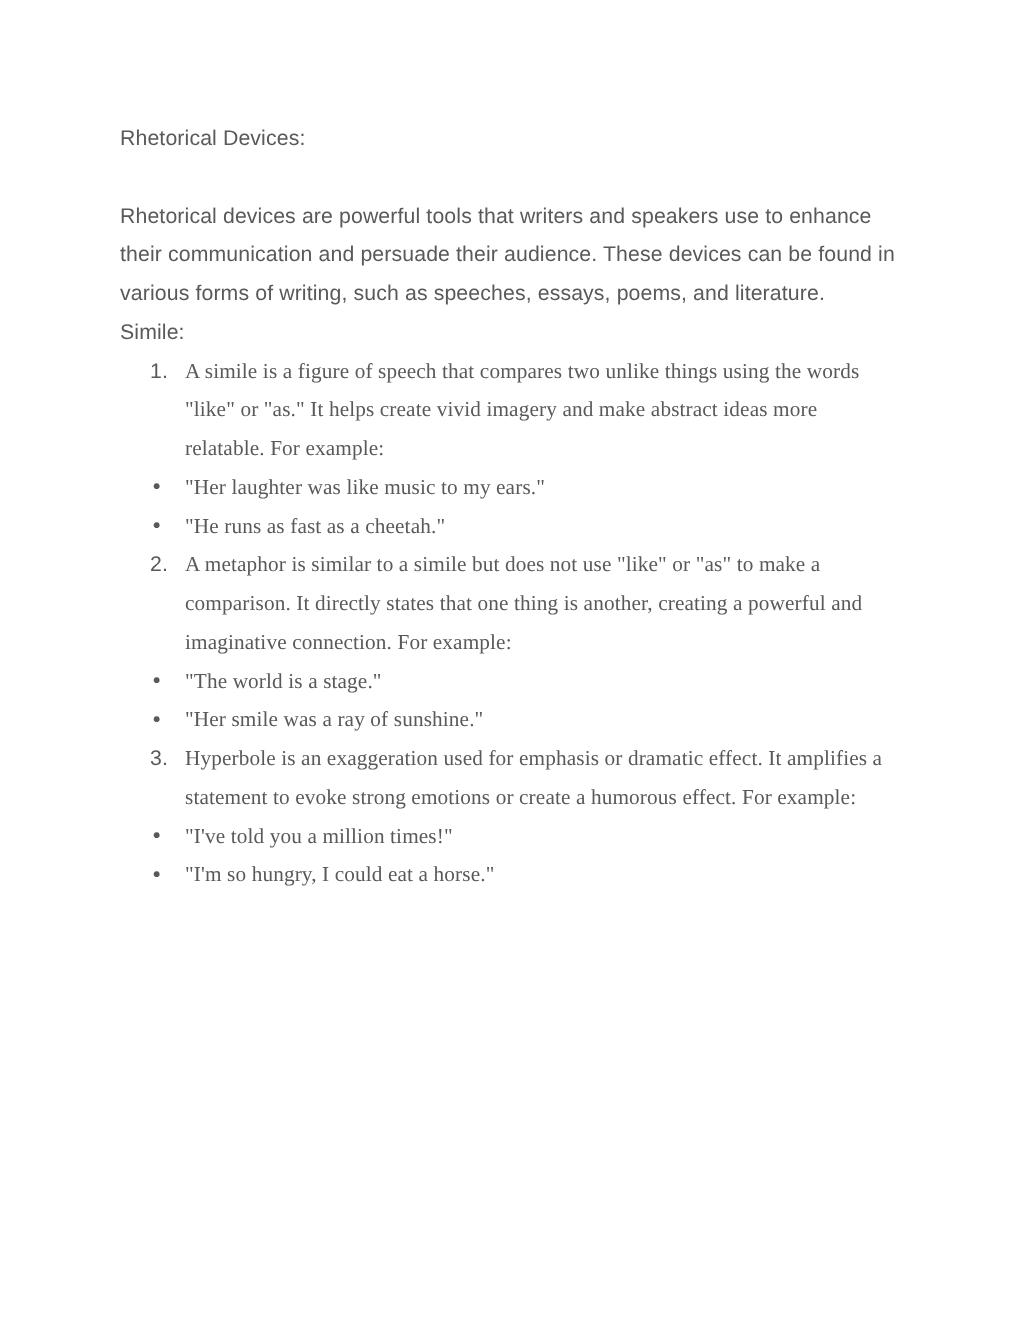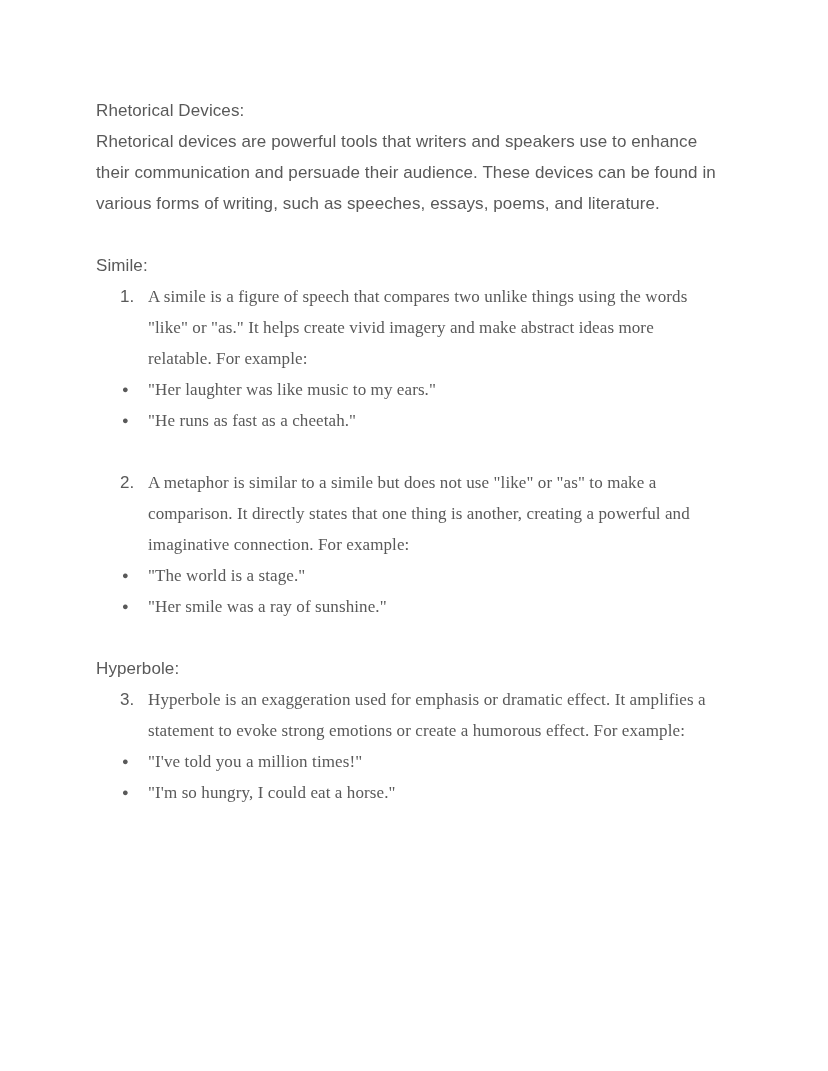--- a/index.html
+++ b/index.html
@@ -25,25 +25,25 @@
   .section-heading,
   .paragraph,
   .list-item {
     font-size: 17px;
     line-height: 31px;
     font-weight: 400;
     letter-spacing: 0.1px;
   }
 
   .paragraph {
+    margin-top: 31px;
     max-width: 626px;
   }
 
   .section {
-    margin-top: 31px;
   }
 
   .list-item {
     display: flex;
     align-items: flex-start;
     padding-left: 24px;
   }
 
   .list-marker {
     flex: 0 0 28px;
@@ -105,21 +105,20 @@
       <span class="list-text">"The world is a stage."</span>
     </div>
 
     <div class="list-item">
       <span class="bullet-marker">●</span>
       <span class="list-text">"Her smile was a ray of sunshine."</span>
     </div>
   </div>
 
   <div class="section">
-    <div class="section-heading">Hyperbole:</div>
 
     <div class="list-item">
       <span class="list-marker">3.</span>
       <span class="list-text">Hyperbole is an exaggeration used for emphasis or dramatic effect. It amplifies a statement to evoke strong emotions or create a humorous effect. For example:</span>
     </div>
 
     <div class="list-item">
       <span class="bullet-marker">●</span>
       <span class="list-text">"I've told you a million times!"</span>
     </div>

